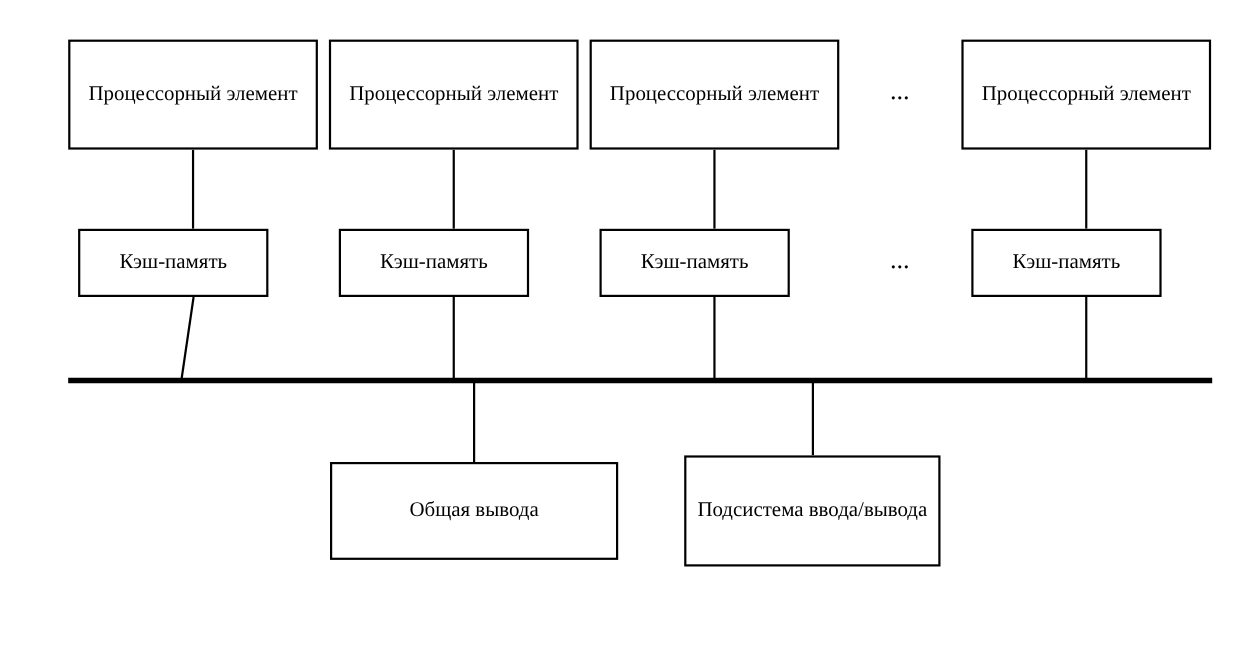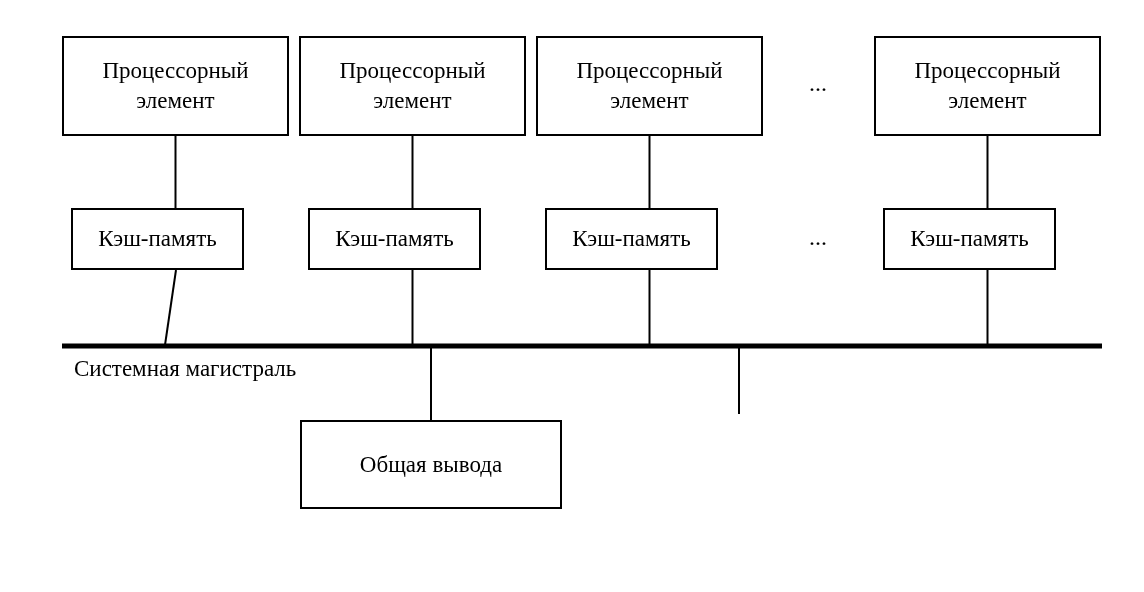--- a/index.html
+++ b/index.html
@@ -24,21 +24,21 @@
     height: 592px;
   }
   .box {
     position: absolute;
     border: 2px solid #000000;
     background: #ffffff;
     display: flex;
     align-items: center;
     justify-content: center;
     text-align: center;
-    font-size: 23px;
+    font-size: 19px;
     line-height: 1.3;
     box-sizing: border-box;
     padding: 2px 8px;
   }
   .proc-box   { top: 36px;  height: 100px; width: 227px; }
   .cache-box  { top: 208px; height: 62px;  width: 173px; }
   .proc-1  { left: 62px;  }
   .proc-2  { left: 299px; }
   .proc-3  { left: 536px; }
   .proc-4  { left: 874px; }
@@ -114,20 +114,22 @@
     <span>Кэш-память</span>
   </div>
   <div class="box cache-box cache-3">
     <span>Кэш-память</span>
   </div>
   <div class="ellipsis ellipsis-cache">...</div>
   <div class="box cache-box cache-4">
     <span>Кэш-память</span>
   </div>
 
-  <div class="bus-label">Системная магистраль</div>
 
   <div class="box shared-box">
     <span>Общая вывода</span>
   </div>
 
+  <div class="box io-box">
+    <span>Подсистема ввода/вывода</span>
+  </div>
 
 </div>
 
 </body></html>

